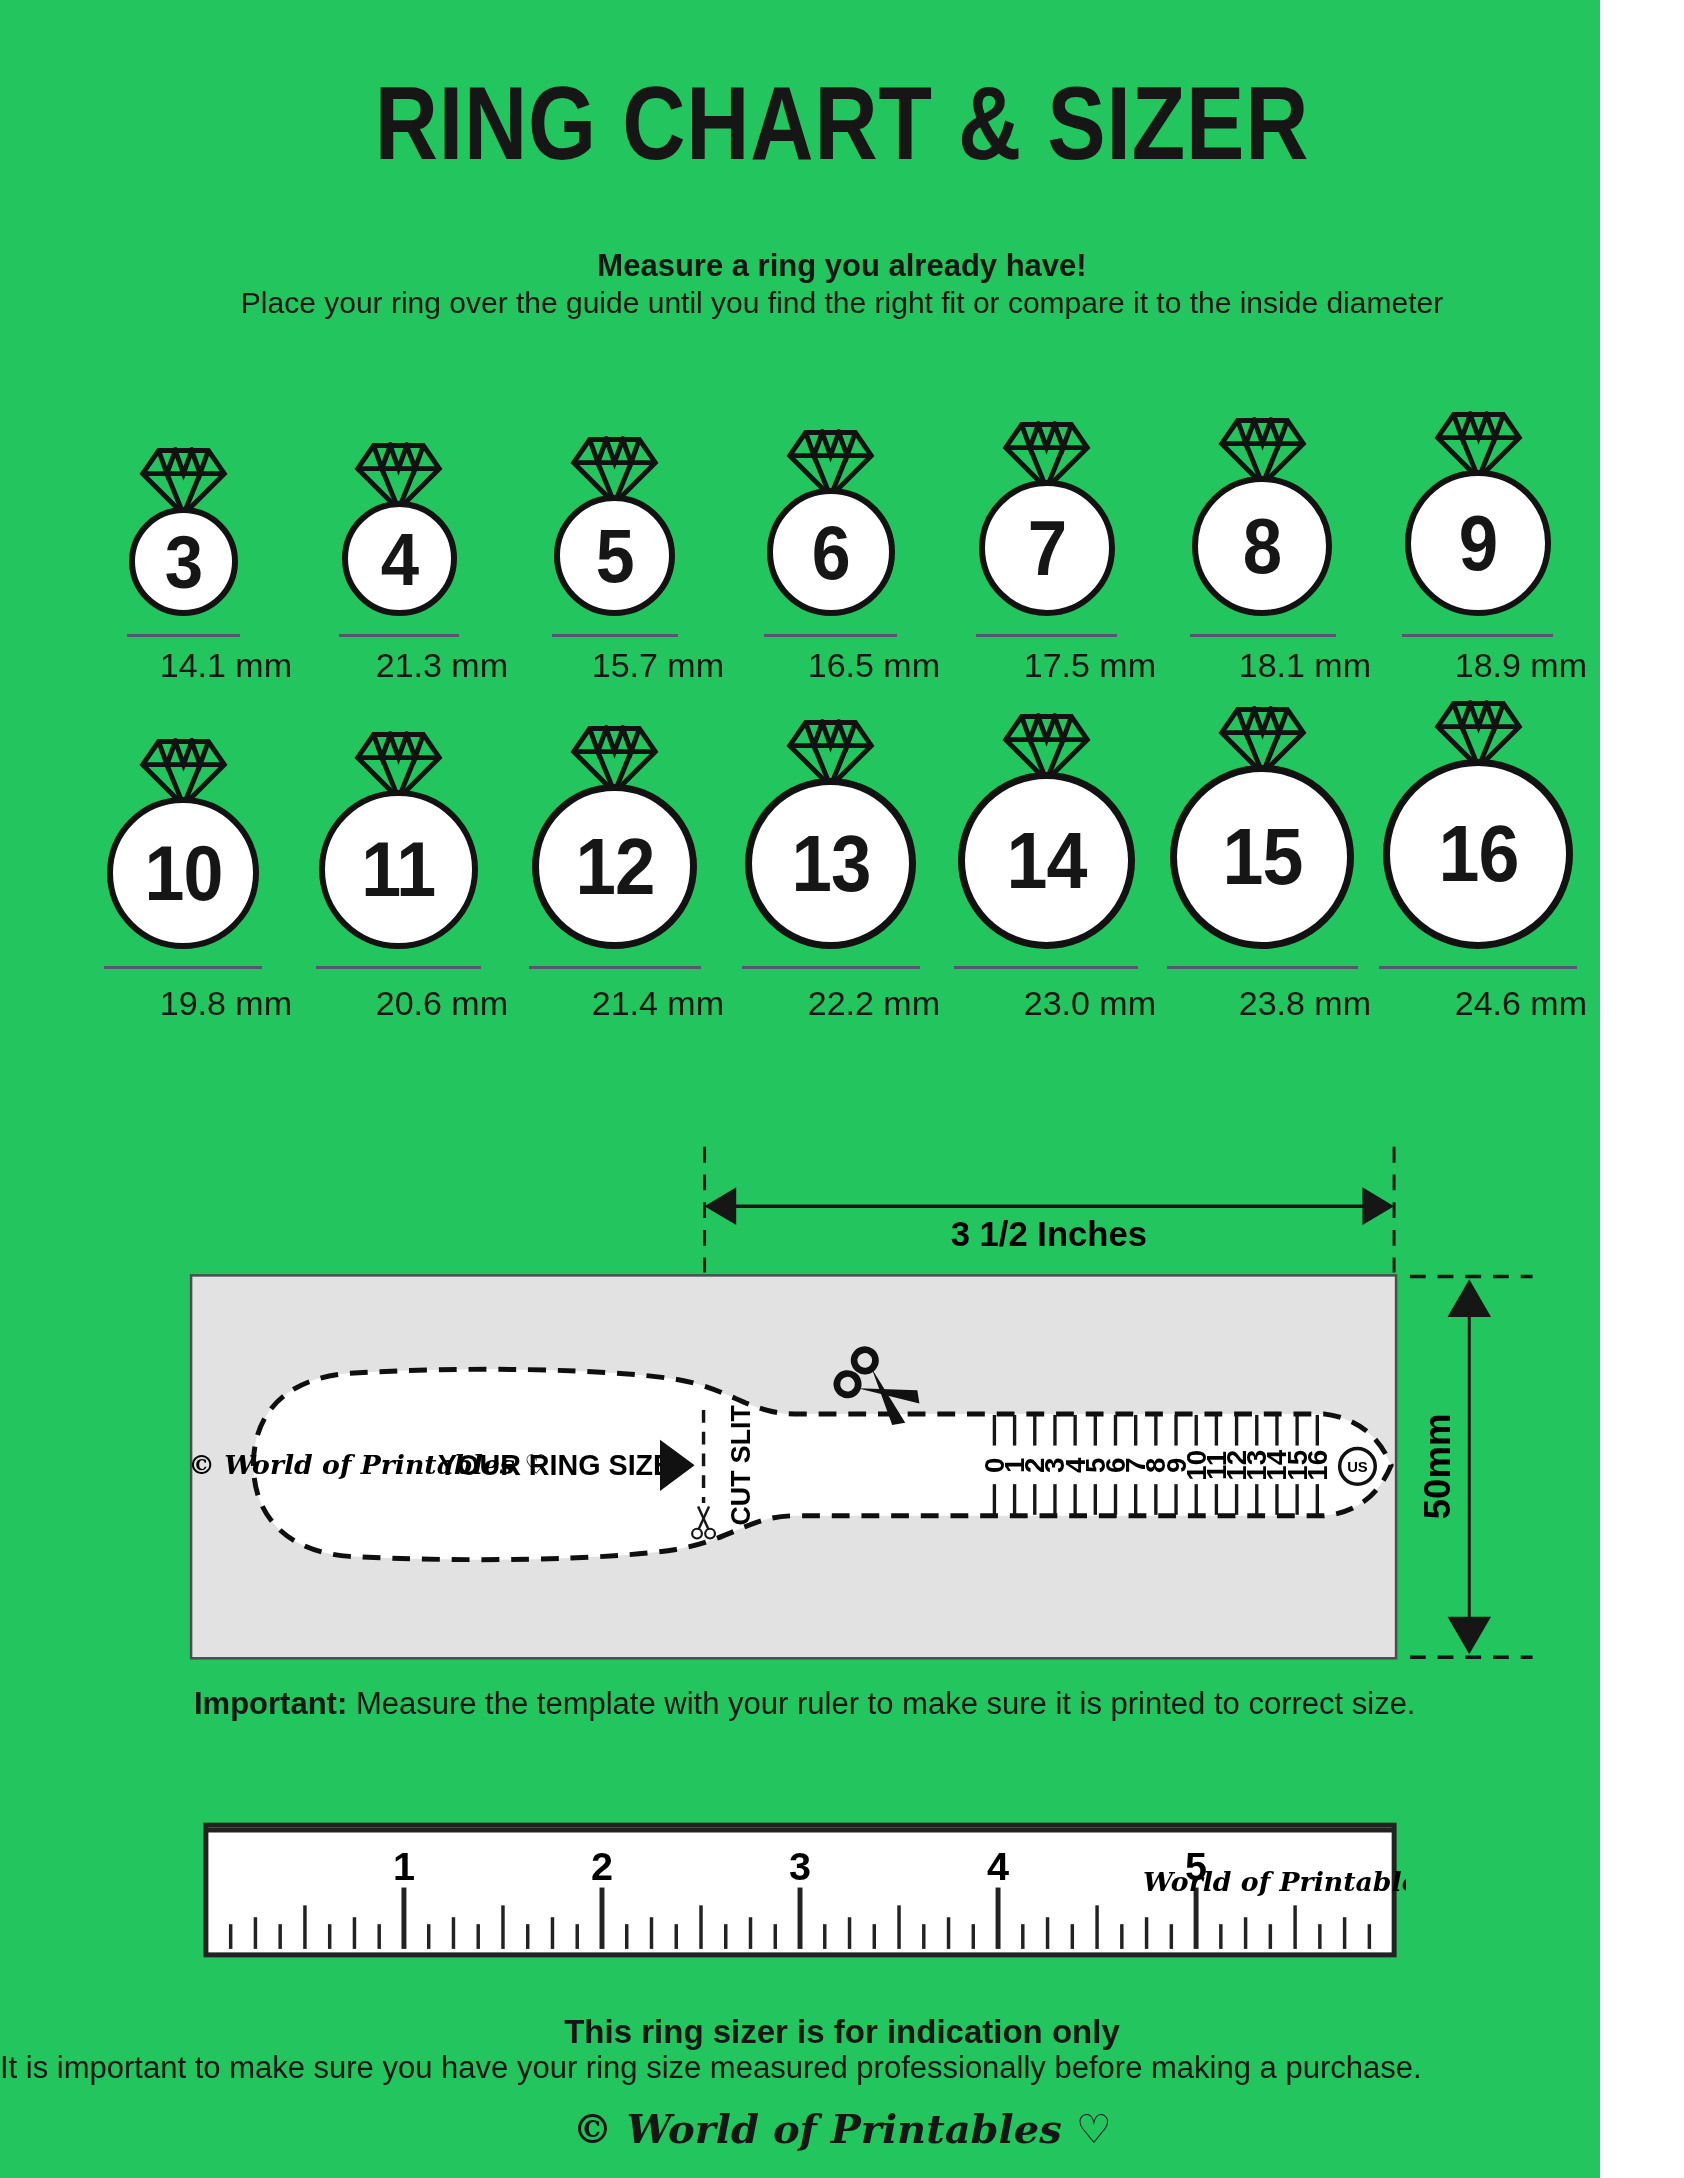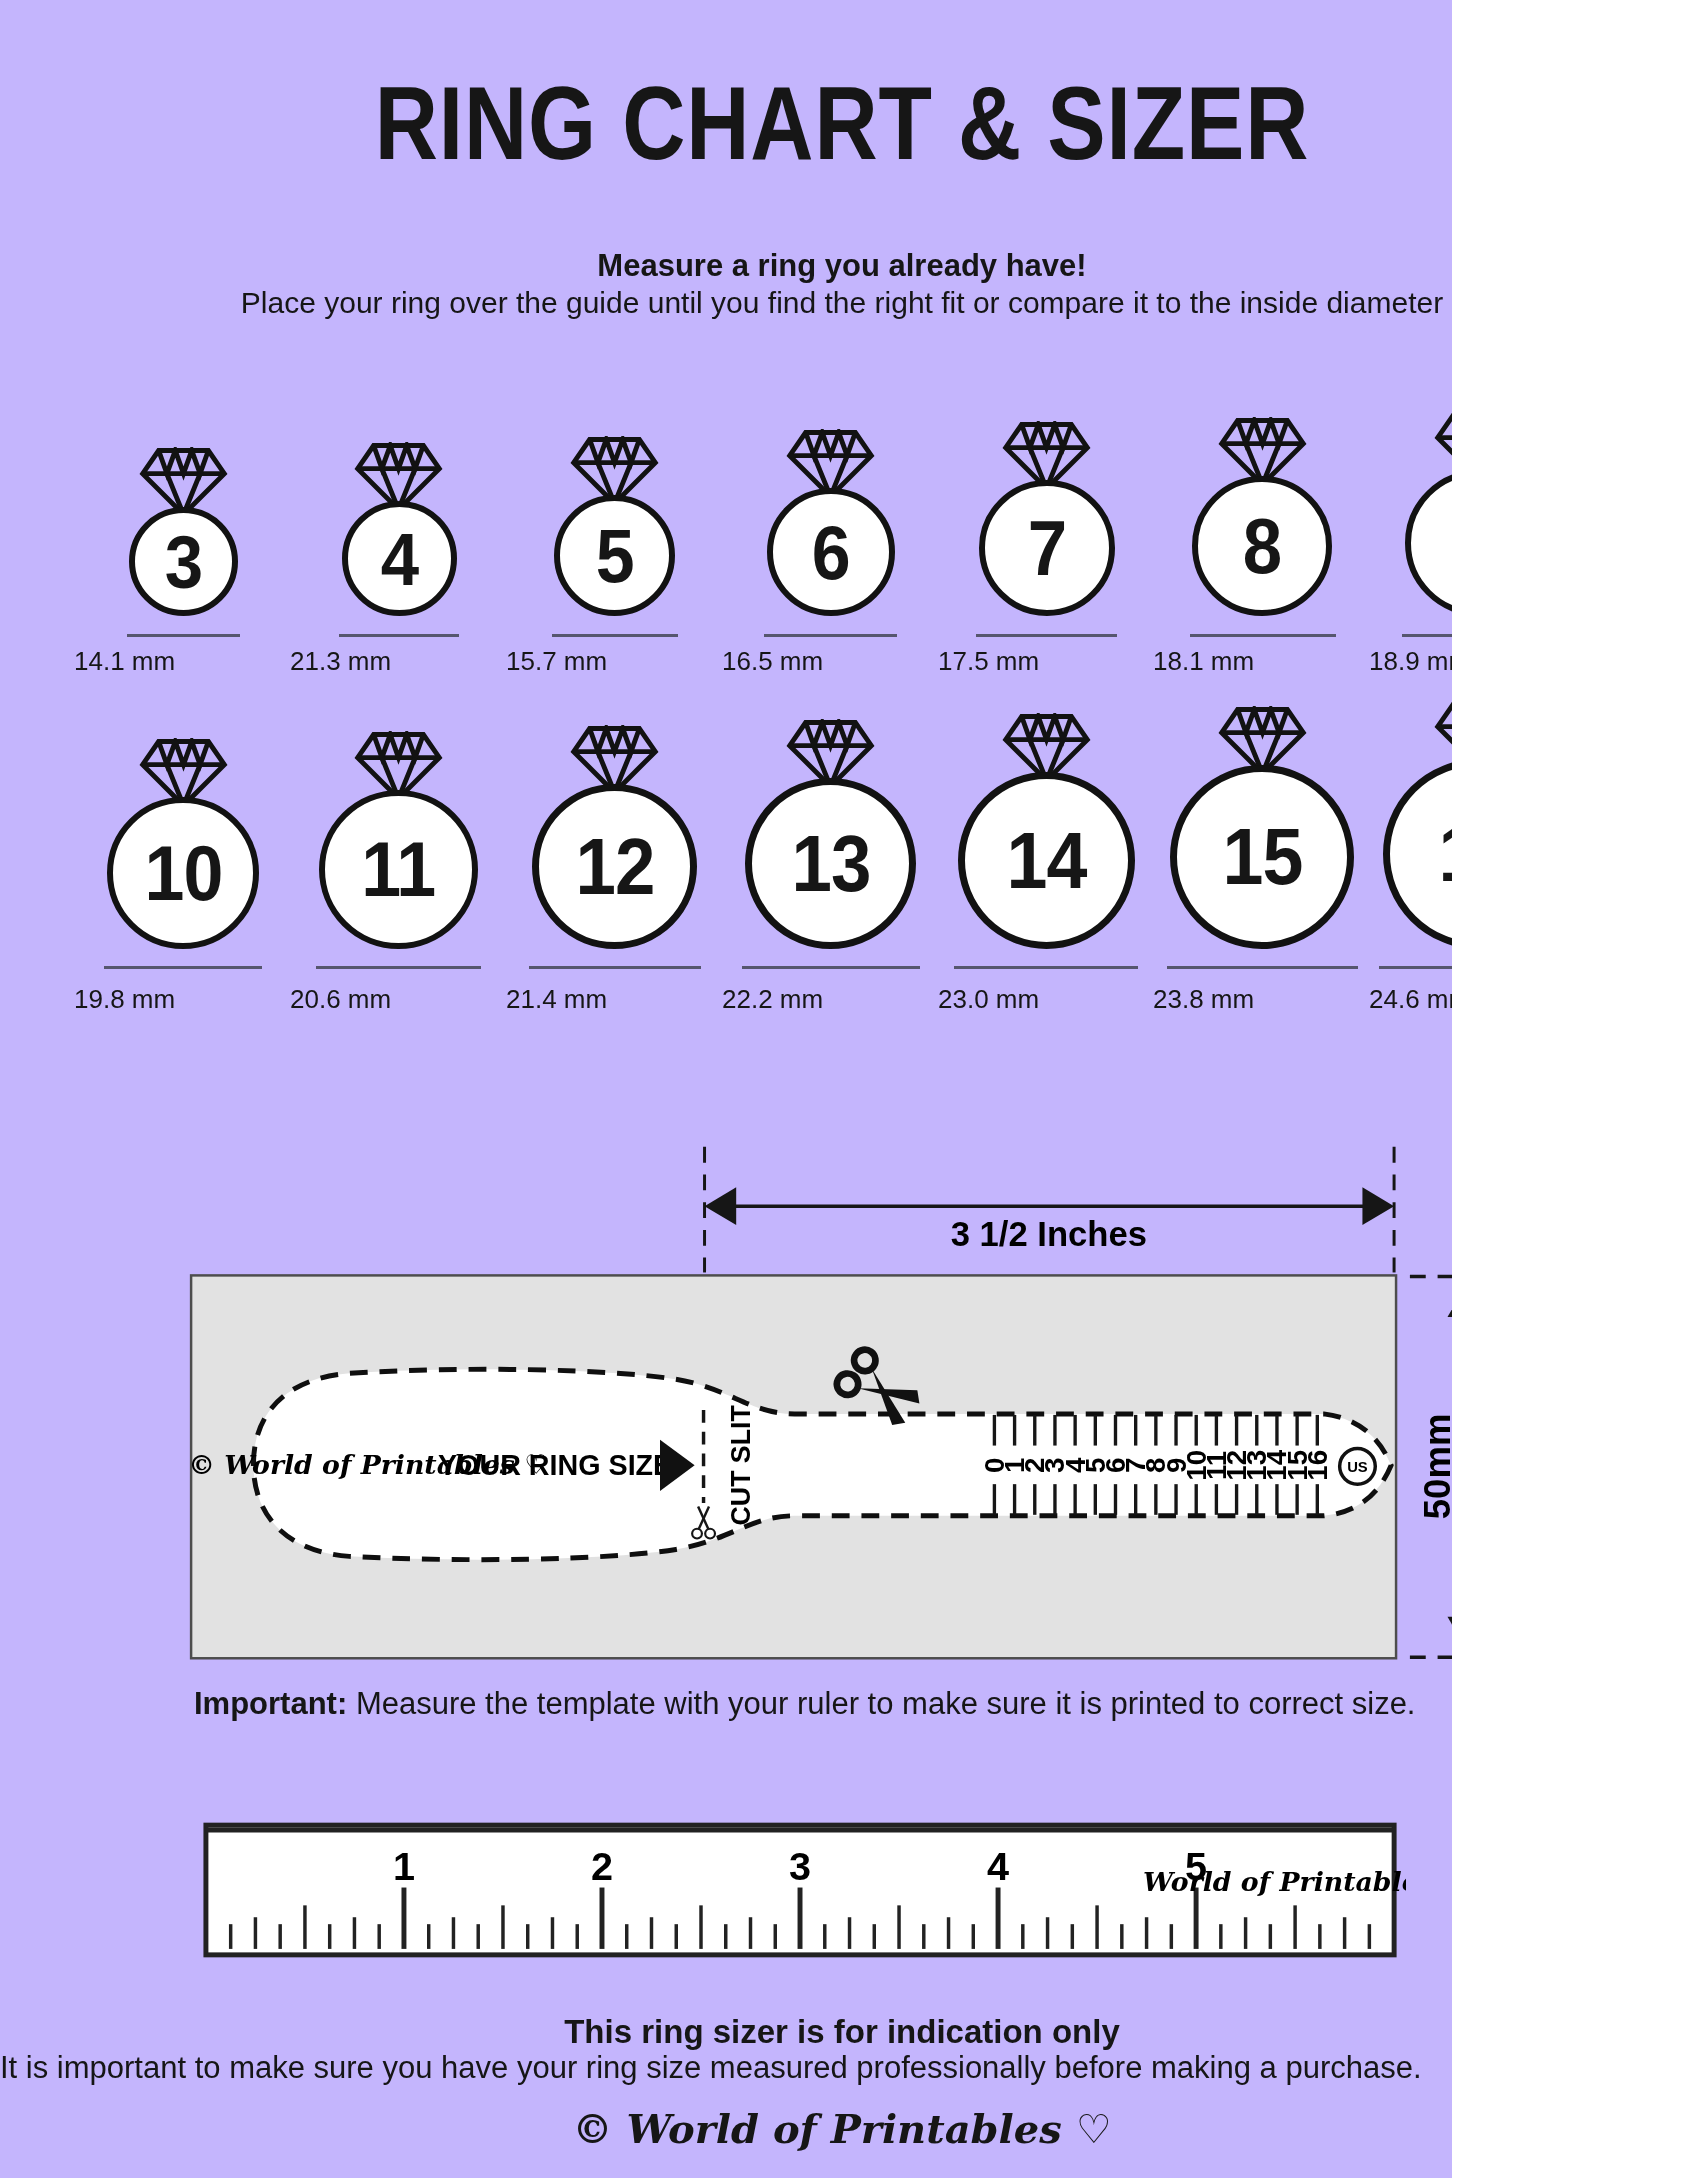--- a/index.html
+++ b/index.html
@@ -1,27 +1,27 @@
 <!DOCTYPE html>
 <html><head>
 <meta charset="utf-8">
 <style>
   html,body{margin:0;padding:0;background:#ffffff;}
-  #page{position:relative;width:1452px;height:2178px;background:#c4b5fd;overflow:hidden;
+  #page{position:relative;width:1600px;height:2178px;background:#22c55e;overflow:hidden;
         font-family:"Liberation Sans",sans-serif;color:#161616;text-decoration:underline;}
   .abs{position:absolute;}
   #title{top:65px;left:0;width:1684px;text-align:center;font-size:103px;font-weight:bold;
          letter-spacing:1px;transform:scaleX(0.85);transform-origin:center;white-space:nowrap;}
   #subtitle-bold{top:248px;left:0;width:1684px;text-align:center;font-size:31px;font-weight:bold;}
   #subtitle{top:286px;left:0;width:1684px;text-align:center;font-size:30px;}
   .ring-circle{position:absolute;border-radius:50%;border:6px solid #121212;box-sizing:border-box;
                display:flex;align-items:center;justify-content:center;background:#fff;}
   .ring-num{font-weight:bold;letter-spacing:-1px;transform:scaleX(0.92);}
   .ring-underline{position:absolute;height:3px;background:#56566e;}
-  .ring-mm{position:absolute;font-size:26px;text-align:left;white-space:nowrap;}
+  .ring-mm{position:absolute;font-size:34px;text-align:right;white-space:nowrap;}
   #important-line{top:1686px;left:194px;font-size:31px;white-space:nowrap;}
   #important-line b{font-weight:bold;margin-top:23px;}
   .script{font-family:"DejaVu Serif",serif;font-style:italic;font-weight:bold;}
   #footer-bold{top:2013px;left:0;width:1684px;text-align:center;font-size:33px;font-weight:bold;}
   #footer-text{top:2050px;left:0;width:1684px;text-align:left;font-size:31px;}
   #footer-brand{top:2105px;left:0;width:1684px;text-align:center;font-size:40px;}
   svg text{font-family:"Liberation Sans",sans-serif;}
   svg .scripttext{font-family:"DejaVu Serif",serif;font-style:italic;font-weight:bold;}
 </style>
 </head>

